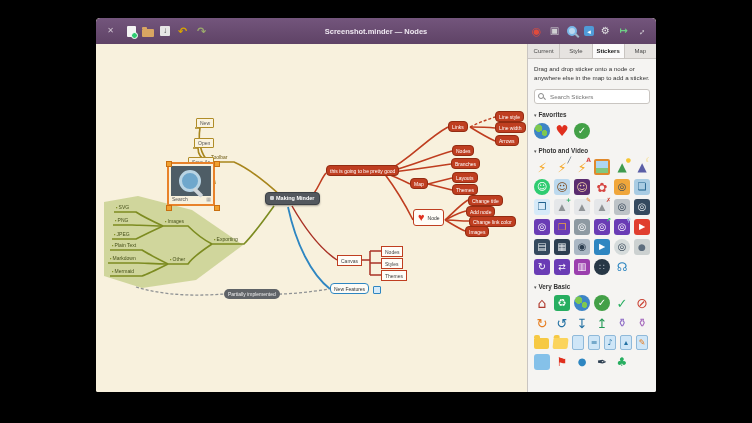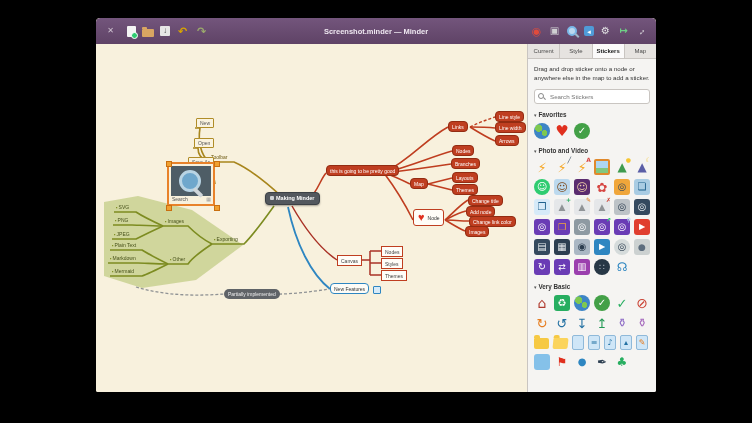--- a/index.html
+++ b/index.html
@@ -124,21 +124,21 @@
 
     <div id="titlebar">
       <div id="tb-left">
           <span class="tb i-close">✕</span>
           <span class="tb i-page"></span>
           <span class="tb i-folder"></span>
           <span class="tb i-save">↓</span>
           <span class="tb i-undo">↶</span>
           <span class="tb i-redo">↷</span>
         </div>
-      <div id="tb-title">Screenshot.minder — Minder</div>
+      <div id="tb-title">Screenshot.minder — Nodes</div>
       <div id="tb-right">
           <span class="tb i-target">◉</span>
           <span class="tb i-frame">▣</span>
           <span class="tb i-zoom"></span>
           <span class="tb i-export">◂</span>
           <span class="tb i-gear">⚙</span>
           <span class="tb i-present">↦</span>
           <span class="tb i-fullscreen">↔</span>
         </div>
     </div>

